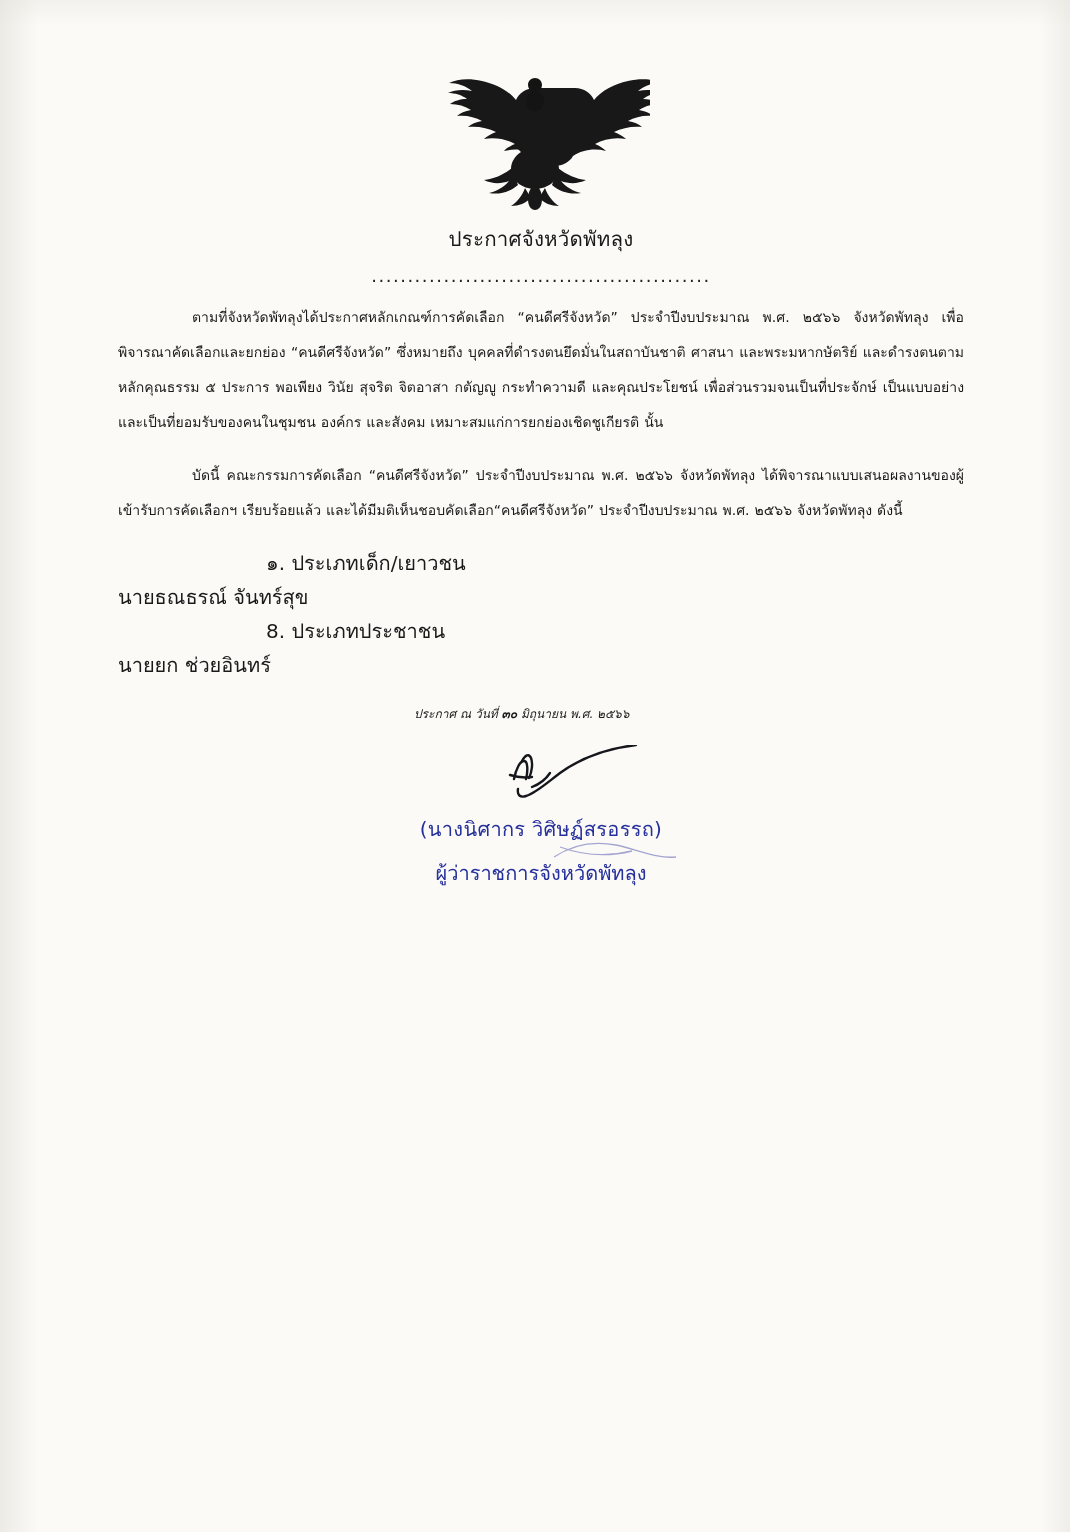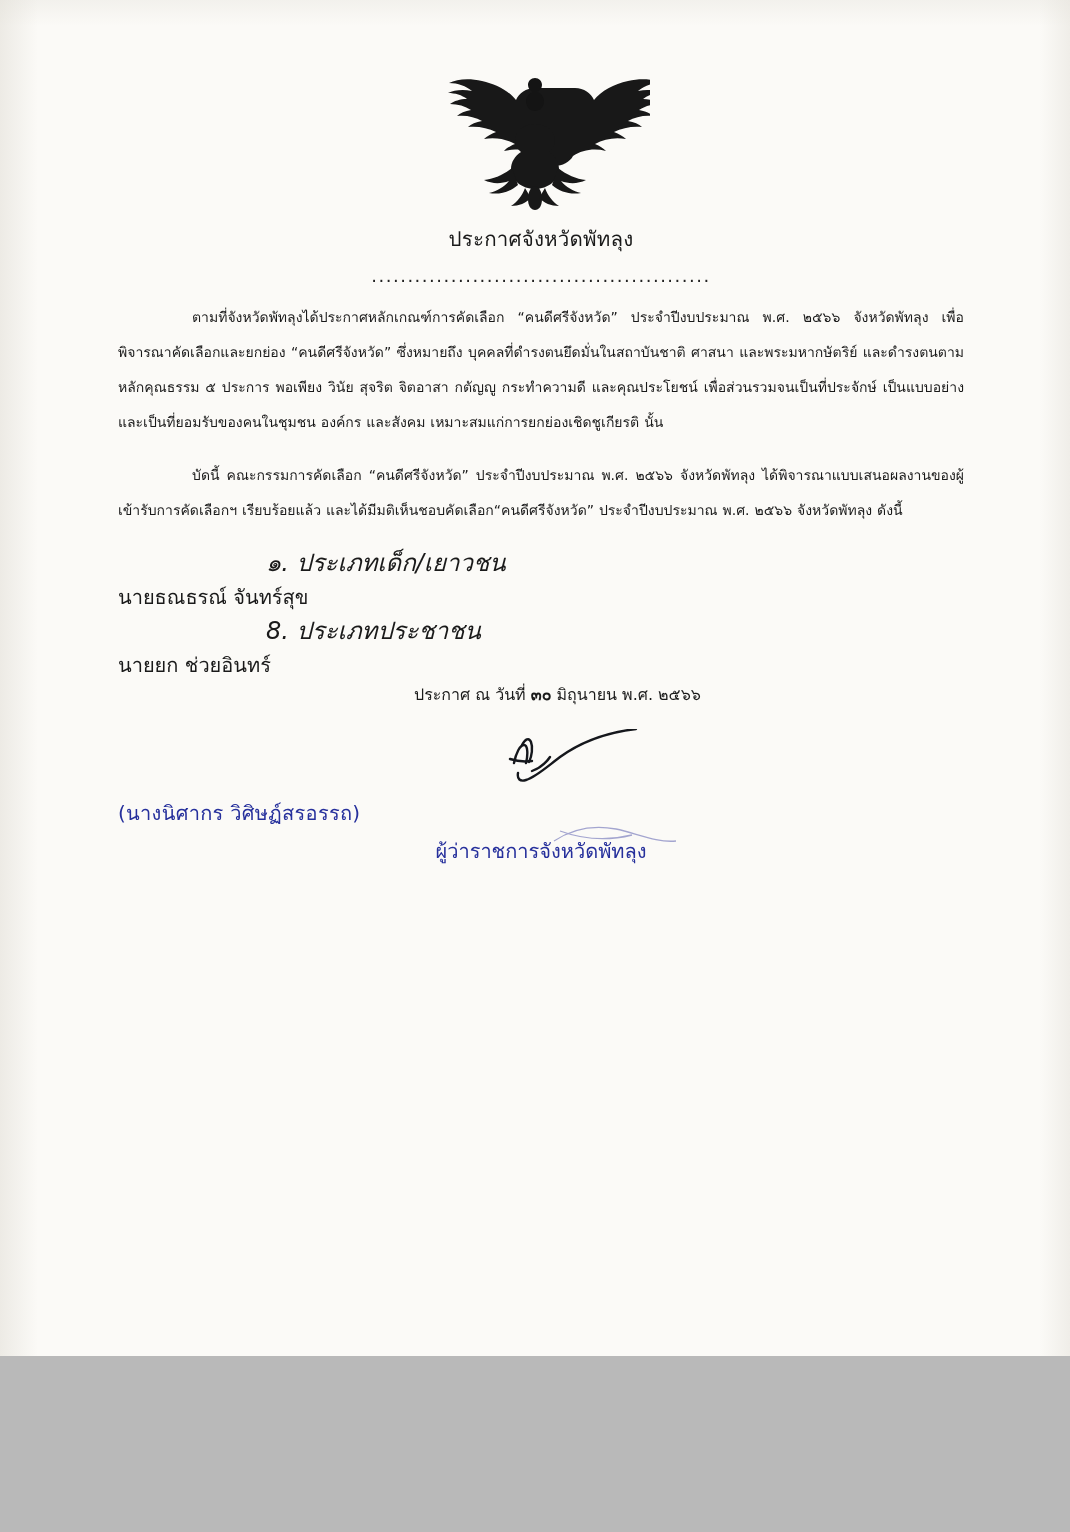--- a/index.html
+++ b/index.html
@@ -3,21 +3,21 @@
 <meta charset="utf-8">
 <style>
   html, body {
     margin: 0;
     padding: 0;
     background: #b9b9b9;
   }
   #page {
     position: relative;
     width: 1070px;
-    height: 1356px;
+    height: 1532px;
     background: #fbfaf7;
     overflow: hidden;
     font-family: "DejaVu Sans", sans-serif;
     color: #1a1a1a;
     box-sizing: border-box;
   }
   
   #page::before {
     content: "";
     position: absolute;
@@ -70,65 +70,67 @@
     font-size: 14px;
     line-height: 35px;
     margin: 0 0 18px 0;
     text-align: justify;
     text-justify: inter-word;
     word-spacing: 0.5px;
   }
   p.para .indent { display: inline-block; width: 74px; }
 
   .list-item {
-    font-size: 24px;
+    font-size: 20px;
     line-height: 34px;
     margin-left: 148px;
-    font-style: italic;
   }
   .list-name {
     font-size: 20px;
     line-height: 34px;
   }
 
   .closing {
     font-size: 20px;
     line-height: 34px;
     margin-left: 148px;
     margin-top: 16px;
   }
 
   .date-line {
-    font-size: 16px;
+    font-size: 12px;
+    margin-top: 22px;
     margin-left: 296px;
+    font-style: italic;
   }
   .date-line .bold { font-weight: bold; }
 
   .sign-wrap {
     position: relative;
     margin-top: 28px;
     height: 120px;
   }
   .signature {
     position: absolute;
     left: 378px;
     top: -6px;
   }
   .sign-name {
     position: absolute;
     left: 0; right: 0;
     top: 62px;
+    text-align: center;
     color: #26309c;
     font-size: 20px;
     letter-spacing: .3px;
   }
   .sign-title {
     position: absolute;
     left: 0; right: 0;
-    top: 100px;
+    top: 106px;
     text-align: center;
     color: #26309c;
     font-size: 20px;
   }
   .sign-stamp {
     position: absolute;
     left: 430px;
     top: 88px;
     width: 160px;
     height: 26px;

